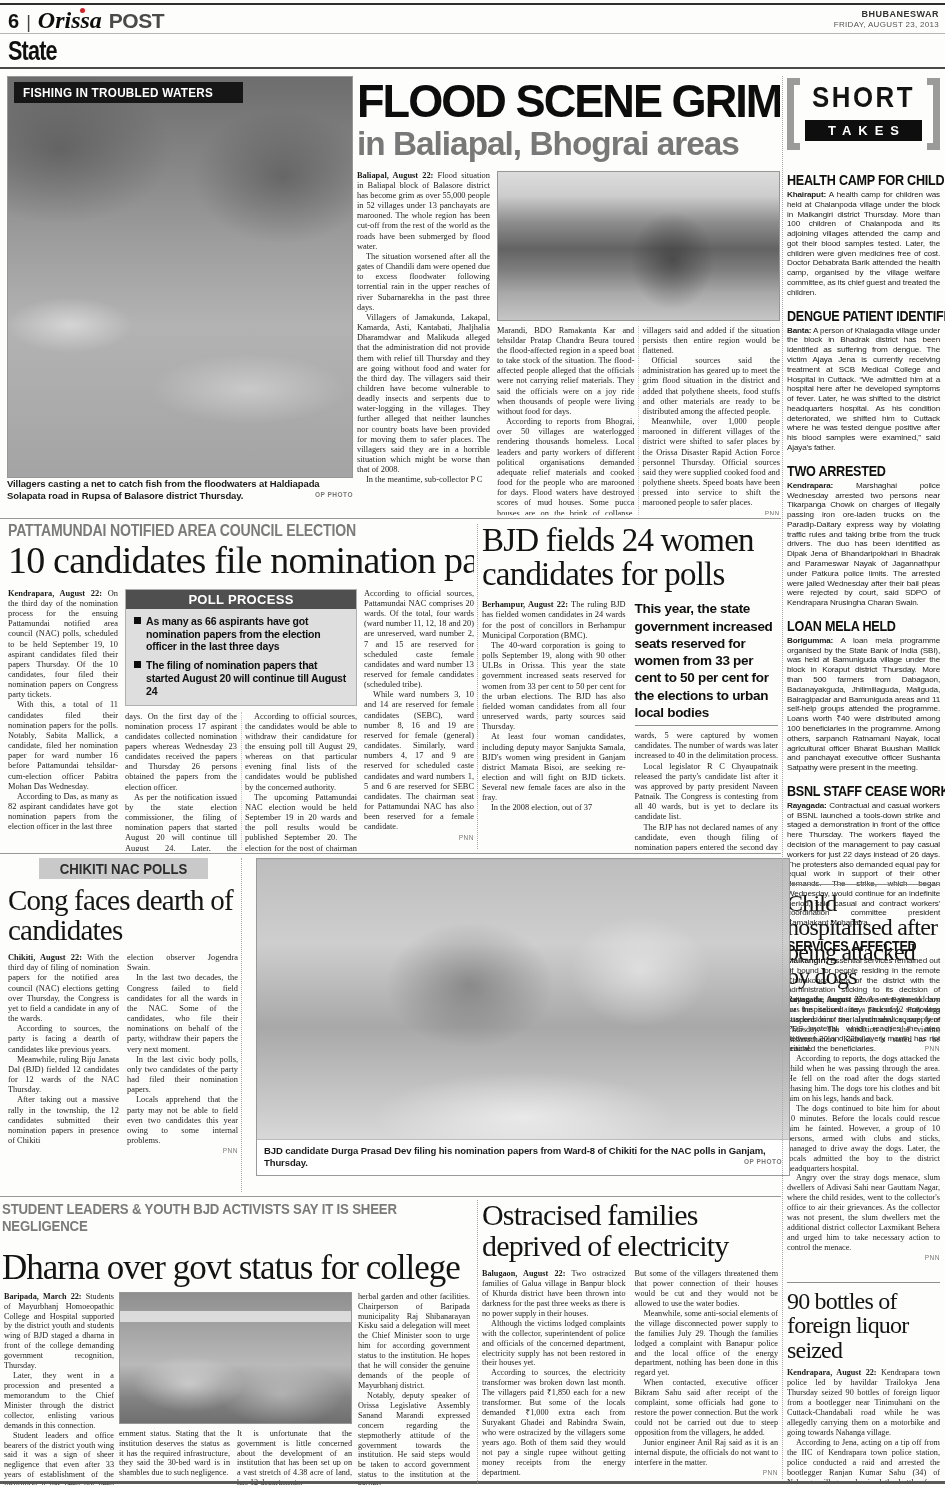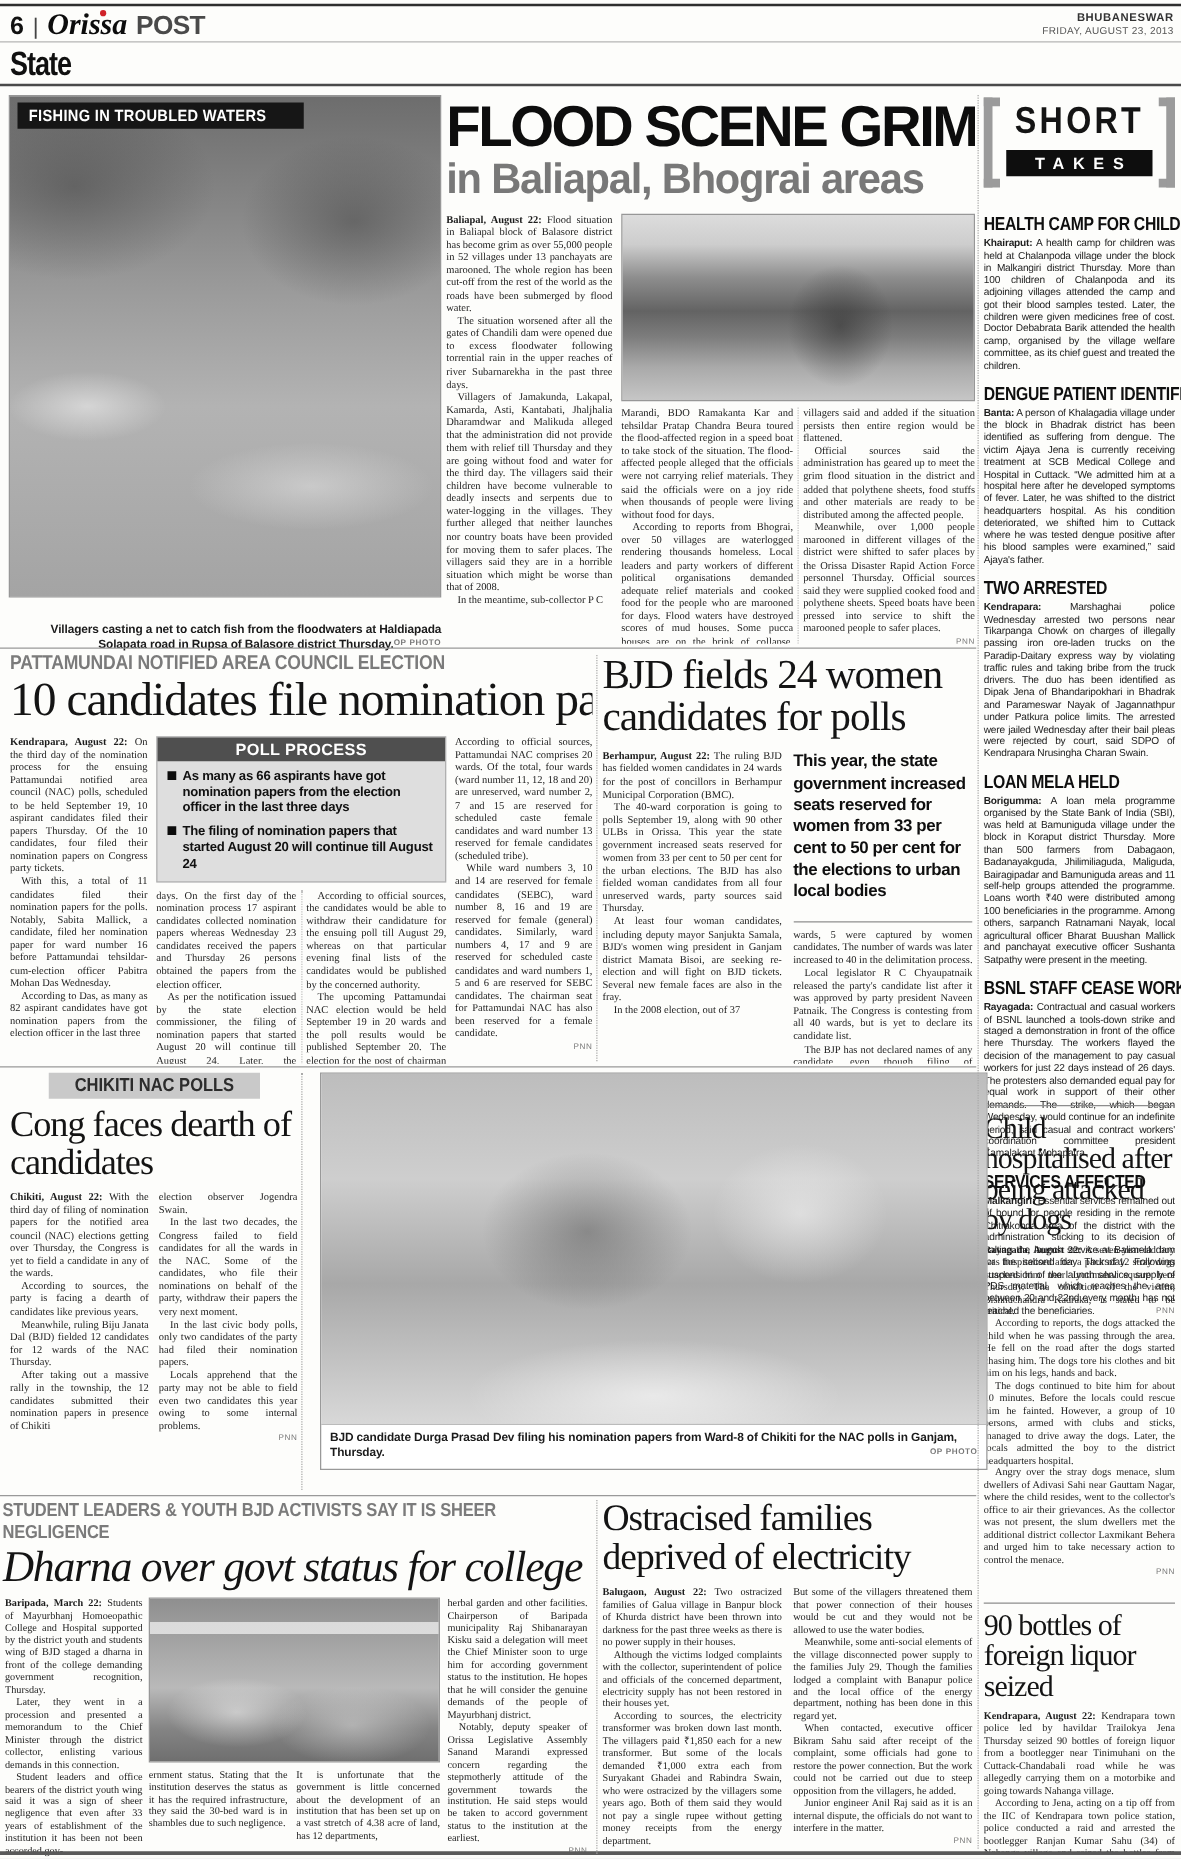--- a/index.html
+++ b/index.html
@@ -46,21 +46,21 @@
     background:
       radial-gradient(ellipse 90px 40px at 18% 62%,rgba(255,255,255,.45),transparent 70%),
       radial-gradient(ellipse 140px 50px at 70% 78%,rgba(230,230,230,.5),transparent 70%),
       radial-gradient(ellipse 120px 90px at 80% 25%,rgba(60,60,60,.45),transparent 75%),
       radial-gradient(ellipse 150px 100px at 15% 18%,rgba(70,70,70,.5),transparent 75%),
       linear-gradient(180deg,#6d6d6d 0%,#868686 22%,#9c9c9c 40%,#b3b3b3 62%,#a4a4a4 100%);}
   .photo-label{position:absolute;top:5px;left:6px;background:#161616;color:#fff;
     font-family:"Liberation Sans",sans-serif;font-weight:900;font-size:13px;letter-spacing:.3px;
     padding:3px 9px;}
   .photo-label>span{display:inline-block;transform:scaleX(.9);transform-origin:left;}
-  #fishing .caption{margin-top:20px;text-align:right;}
+  #fishing .caption{margin-top:0;}
 
   
   #flood{left:357px;top:78px;width:423px;height:437px;overflow:hidden;}
   .h-flood1{font-family:"Liberation Sans",sans-serif;font-weight:900;font-size:46px;letter-spacing:-2px;
     color:#0d0d0d;line-height:1;transform:scaleX(.98);transform-origin:left;white-space:nowrap;}
   .h-flood2{font-family:"Liberation Sans",sans-serif;font-weight:800;font-size:34px;letter-spacing:-1px;
     color:#787878;line-height:1.05;margin-top:2px;transform:scaleX(.98);transform-origin:left;white-space:nowrap;}
   #flood .cols{display:flex;gap:7px;margin-top:9px;}
   #flood .c1{width:133px;flex:none;}
   #flood .mid{flex:1;min-width:0;}
@@ -111,21 +111,21 @@
   .pb-item span.t{font-family:"Liberation Sans",sans-serif;font-weight:700;font-size:10.5px;line-height:1.22;
     letter-spacing:-.2px;color:#101010;}
   #patta .mid .twocol{margin-top:6px;}
 
   
   #bjd{left:482px;top:524px;width:296px;height:327px;overflow:hidden;}
   #bjd .hl-serif{font-size:33px;}
   #bjd .cols{display:flex;gap:9px;margin-top:9px;}
   #bjd .c{flex:1;min-width:0;}
   .pullquote{font-family:"Liberation Sans",sans-serif;font-weight:700;font-size:13.5px;line-height:1.28;
-    letter-spacing:-.3px;color:#0f0f0f;border-bottom:1px solid #8f8f8f;padding-bottom:16px;margin-bottom:5px;}
+    letter-spacing:-.3px;color:#0f0f0f;border-bottom:1px solid #8f8f8f;padding-bottom:4px;margin-bottom:5px;}
 
   
   #chikiti{left:8px;top:858px;width:230px;height:334px;overflow:hidden;}
   .chik-bar{width:fit-content;margin:0 auto;background:#c9c9c9;color:#2c2c2c;font-family:"Liberation Sans",sans-serif;
     font-weight:900;font-size:15px;padding:2px 12px;}
   .chik-bar>span{display:inline-block;transform:scaleX(.88);transform-origin:center;}
   #chikiti .hl-serif{font-size:29px;margin:7px 0 0;}
   #chikiti .cols{display:flex;gap:8px;margin-top:8px;}
   #chikiti .c{flex:1;min-width:0;}
 
@@ -135,21 +135,21 @@
     background:
       radial-gradient(ellipse 120px 90px at 40% 45%,rgba(45,45,45,.35),transparent 70%),
       radial-gradient(ellipse 100px 80px at 72% 40%,rgba(250,250,250,.5),transparent 70%),
       radial-gradient(ellipse 200px 60px at 50% 92%,rgba(255,255,255,.55),transparent 75%),
       linear-gradient(180deg,#bdbdbd 0%,#cecece 30%,#a8a8a8 60%,#d8d8d8 100%);}
   #nomphoto figcaption{padding:5px 7px 6px;}
 
   
   #dharna{left:2px;top:1200px;width:470px;height:285px;overflow:hidden;}
   #dharna .kicker{font-size:15px;}
-  #dharna .hl-serif{font-style:italic;font-size:35px;letter-spacing:-1px;margin-top:2px;white-space:nowrap;}
+  #dharna .hl-serif{font-size:35px;letter-spacing:-1px;margin-top:16px;white-space:nowrap;}
   #dharna .bodywrap{position:relative;height:215px;margin-top:6px;}
   #dharna .c1{position:absolute;left:2px;top:0;width:110px;height:100%;}
   #dharna .photo{position:absolute;left:117px;top:0;width:233px;height:132px;
     background:
       linear-gradient(180deg,rgba(200,200,200,.0) 0 14%,rgba(235,235,235,.8) 14% 22%,rgba(200,200,200,0) 22%),
       radial-gradient(ellipse 80px 40px at 30% 70%,rgba(250,250,250,.5),transparent 70%),
       radial-gradient(ellipse 90px 45px at 70% 78%,rgba(240,240,240,.4),transparent 70%),
       linear-gradient(180deg,#8f8f8f 0%,#a6a6a6 30%,#b9b9b9 55%,#848484 80%,#6f6f6f 100%);}
   #dharna .cA{position:absolute;left:117px;top:137px;width:111px;bottom:0;}
   #dharna .cB{position:absolute;left:235px;top:137px;width:115px;bottom:0;}

